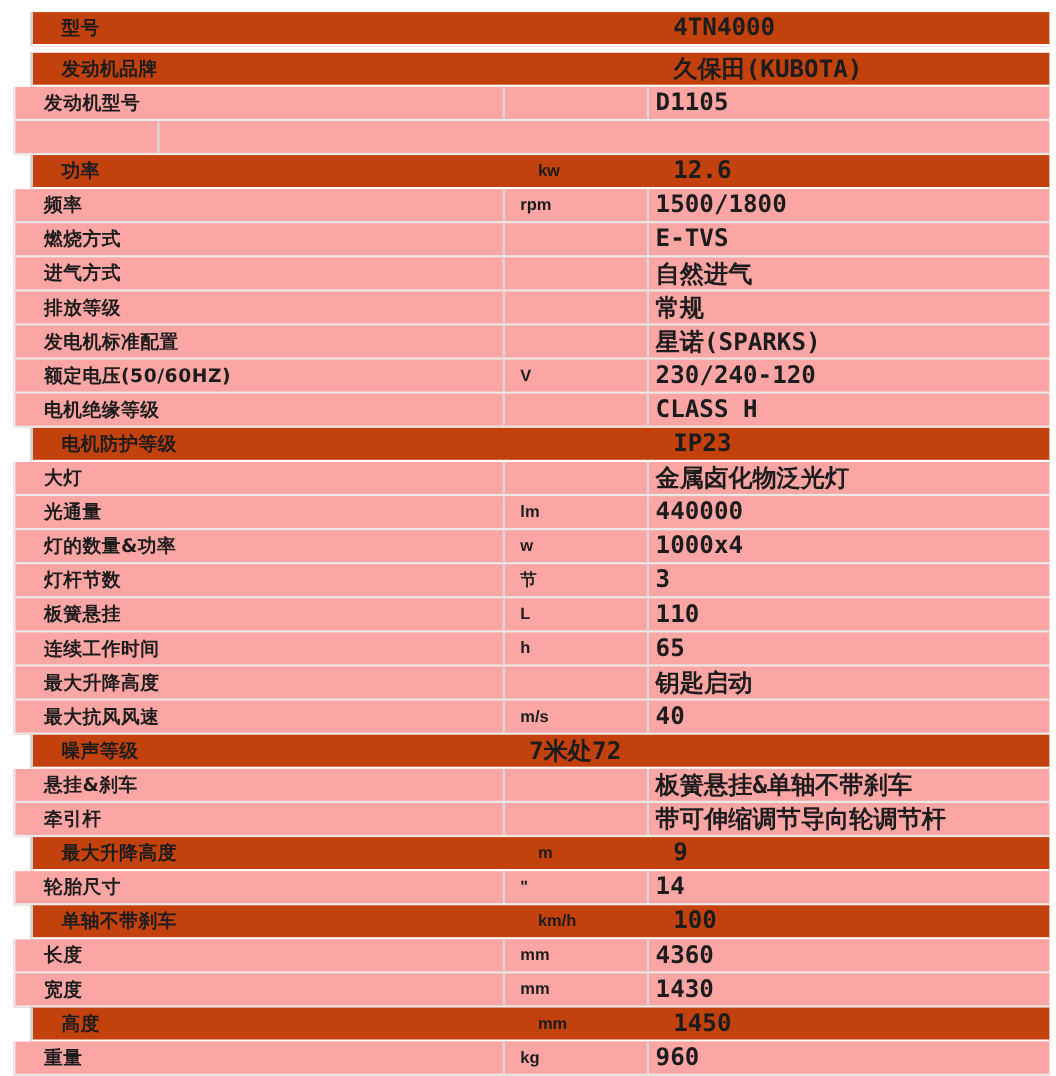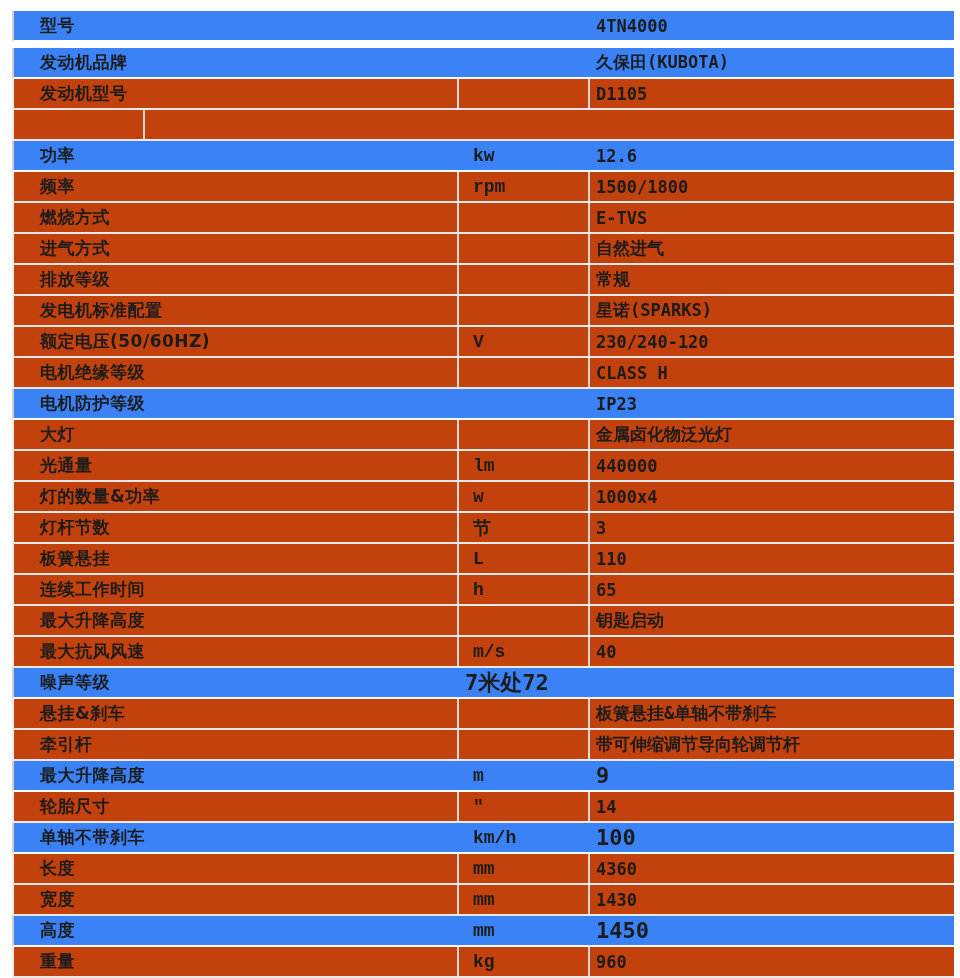--- a/index.html
+++ b/index.html
@@ -12,29 +12,30 @@
     overflow: hidden;
   }
   .spec-table {
     margin: 11px 6px 0 12px;
     width: 942px;
   }
   .row {
     display: flex;
     height: 29px;
     align-items: stretch;
-    background: #c2410c;
+    background: #fca5a5;
     border-bottom: 2px solid #e9e9e8;
     border-left: 2px solid #ececea;
     box-sizing: content-box;
   }
   .row.shaded {
-    background: #3b82f6;
+    background: #c2410c;
     border-bottom-color: #ffffff;
     border-left-color: #d1d0cc;
+    margin-left: 16px;
   }
   .row.gap-after {
     border-bottom-color: #ffffff;
     margin-bottom: 6px;
   }
   .cell {
     box-sizing: border-box;
     display: flex;
     align-items: center;
     overflow: hidden;
@@ -44,28 +45,28 @@
   }
   .cell.label {
     width: 445px;
     padding-left: 26px;
     font-size: 17px;
     letter-spacing: 0.5px;
   }
   .cell.unit {
     width: 131px;
     padding-left: 14px;
-    font-family: Liberation Mono, monospace;
-    font-size: 18px;
+    font-family: Liberation Sans, sans-serif;
+    font-size: 15px;
   }
   .cell.value {
     flex: 1;
     padding-left: 6px;
     font-family: "DejaVu Sans Mono", "DejaVu Sans", sans-serif;
-    font-size: 17px;
+    font-size: 22px;
   }
   .cell.value.big {
     font-size: 22px;
   }
   
   .row:not(.shaded) .cell.label,
   .row:not(.shaded) .cell.unit {
     border-right: 2px solid #d9d9d7;
   }
 </style>

